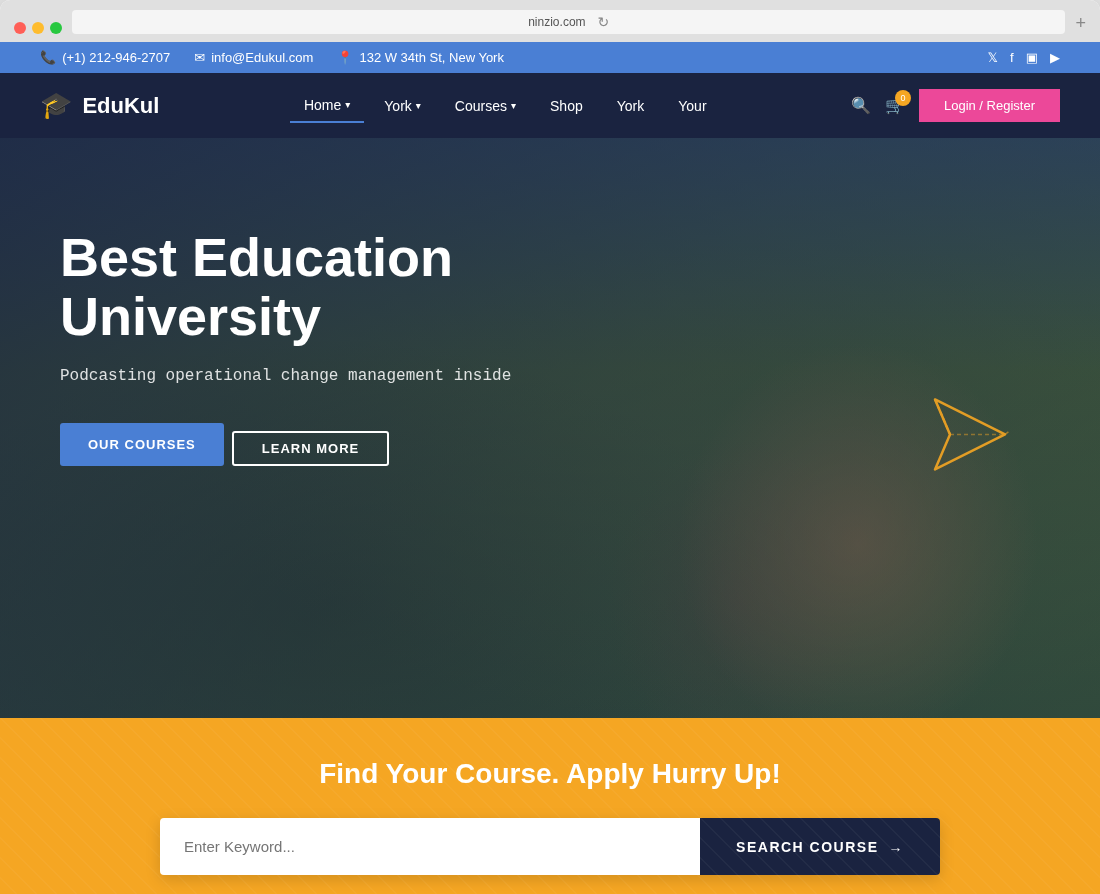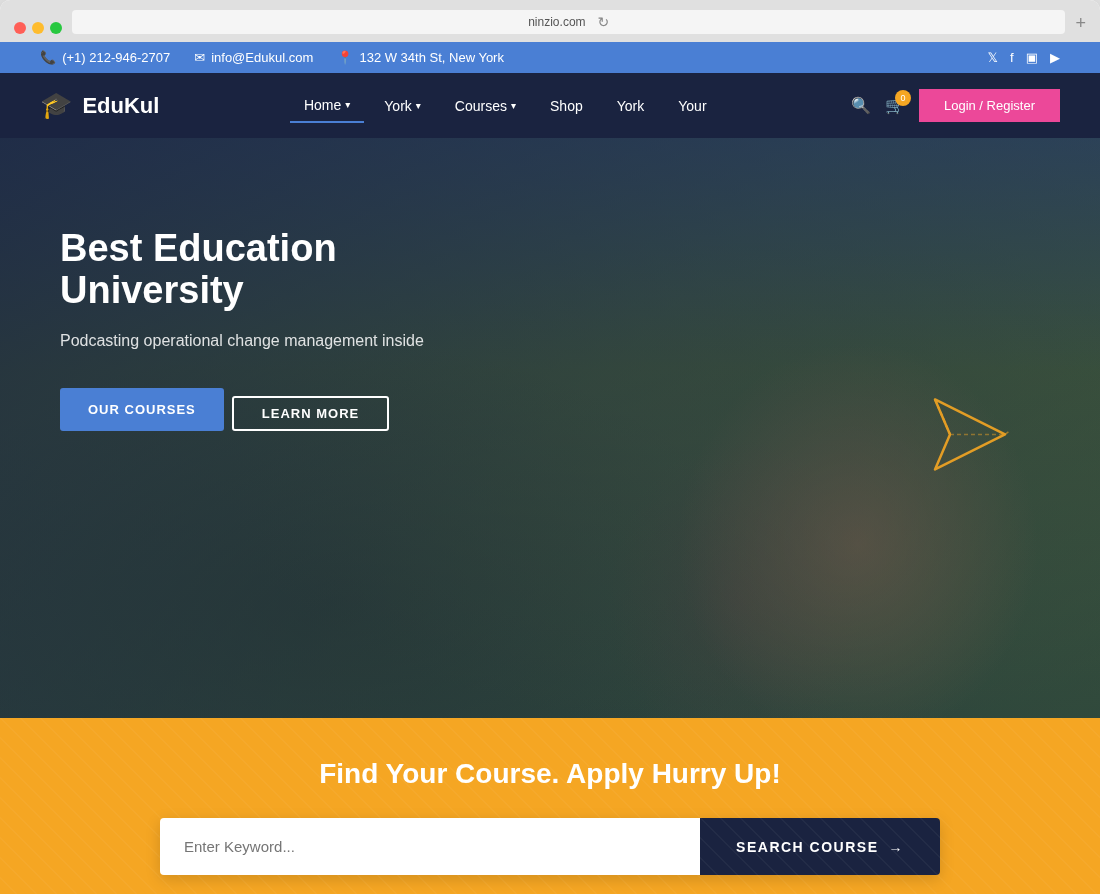--- a/index.html
+++ b/index.html
@@ -144,29 +144,30 @@
         radial-gradient(ellipse at 40% 80%, rgba(100,80,60,0.4) 0%, transparent 25%);
     }
     .hero-content {
       position: relative;
       z-index: 2;
       padding: 90px 60px 0;
       max-width: 580px;
     }
     .hero-title {
       color: #fff;
-      font-size: 38px;
+      font-size: 54px;
       font-weight: 900;
       line-height: 1.1;
       margin-bottom: 20px;
     }
     .hero-subtitle {
       color: rgba(255,255,255,0.85);
       font-size: 16px;
       margin-bottom: 38px;
+      font-family: Liberation Mono, monospace;
     }
     .hero-buttons { display: flex; gap: 8px; align-items: flex-end; }
     .btn-primary {
       background: #4a7fd4;
       color: #fff;
       border: none;
       padding: 14px 28px;
       font-size: 13px;
       font-weight: bold;
       letter-spacing: 1px;

